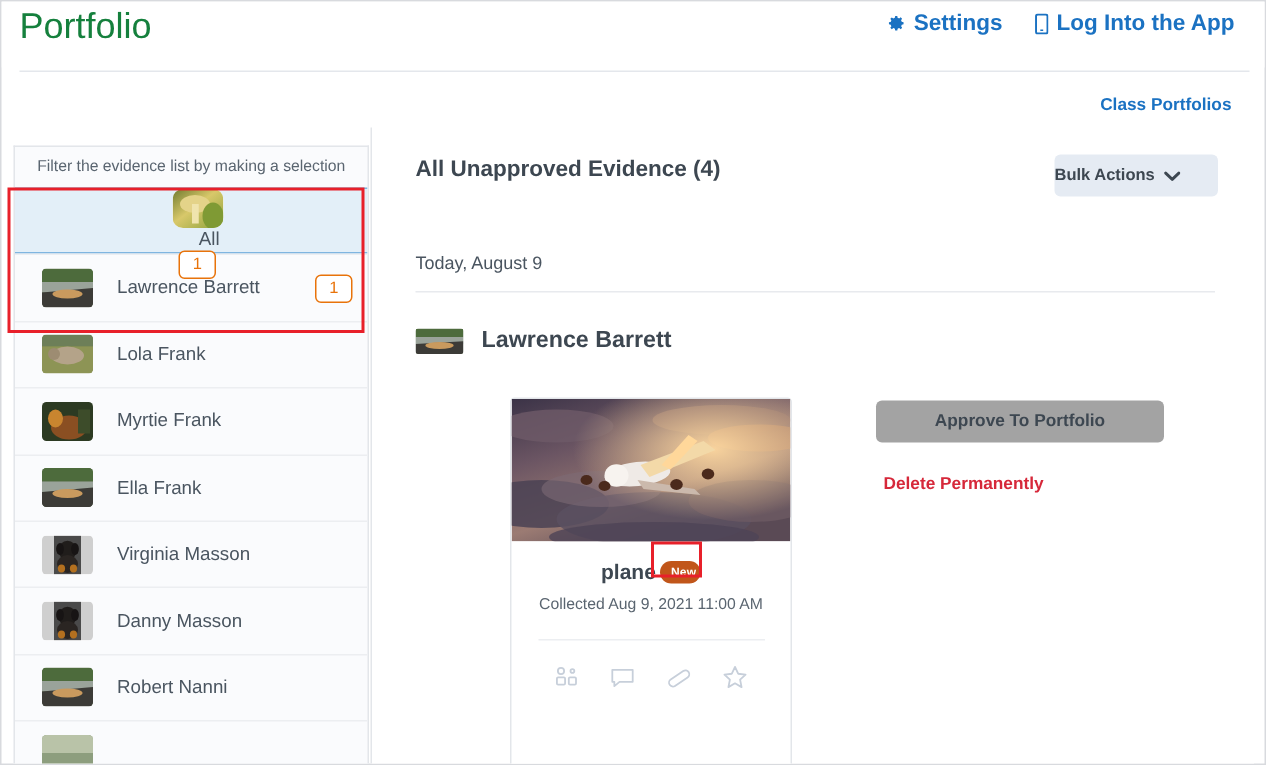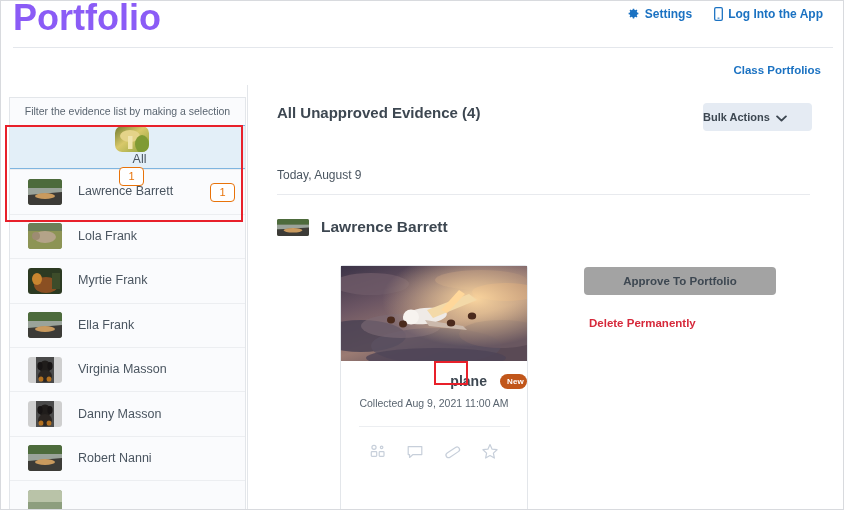--- a/index.html
+++ b/index.html
@@ -33,40 +33,40 @@
     height: 44px;
     box-sizing: border-box;
     display: flex;
     align-items: flex-start;
     background: #ffffff;
   }
   .page-title {
     position: absolute;
     left: 12px;
     top: -2px;
-    font-size: 36px;
-    font-weight: 700;
-    color: #8b5cf6;
+    font-size: 24px;
+    font-weight: 400;
+    color: #15803d;
     letter-spacing: 0px;
     line-height: 38px;
   }
   .top-actions {
     position: absolute;
     right: 22px;
     top: 6px;
     display: flex;
     align-items: center;
     gap: 22px;
   }
   .top-action {
     display: flex;
-    align-items: flex-start;
+    align-items: center;
     gap: 5px;
     color: #1b72c2;
-    font-size: 12px;
+    font-size: 15px;
     font-weight: 700;
     cursor: pointer;
     white-space: nowrap;
   }
   .top-action svg { display: block; }
 
   .header-rule {
     position: absolute;
     left: 12px;
     top: 46px;
@@ -249,22 +249,22 @@
   .card-media {
     width: 186px;
     height: 95px;
     overflow: hidden;
     display: block;
   }
   .card-media svg { display: block; width: 100%; height: 100%; }
   .card-title-row {
     display: flex;
     align-items: center;
-    justify-content: flex-end;
-    gap: 13px;
+    justify-content: center;
+    gap: 3px;
     margin-top: 12px;
     position: relative;
   }
   .card-title {
     font-size: 14px;
     font-weight: 700;
     color: #3d4751;
   }
   .new-badge {
     background: #c1561a;

